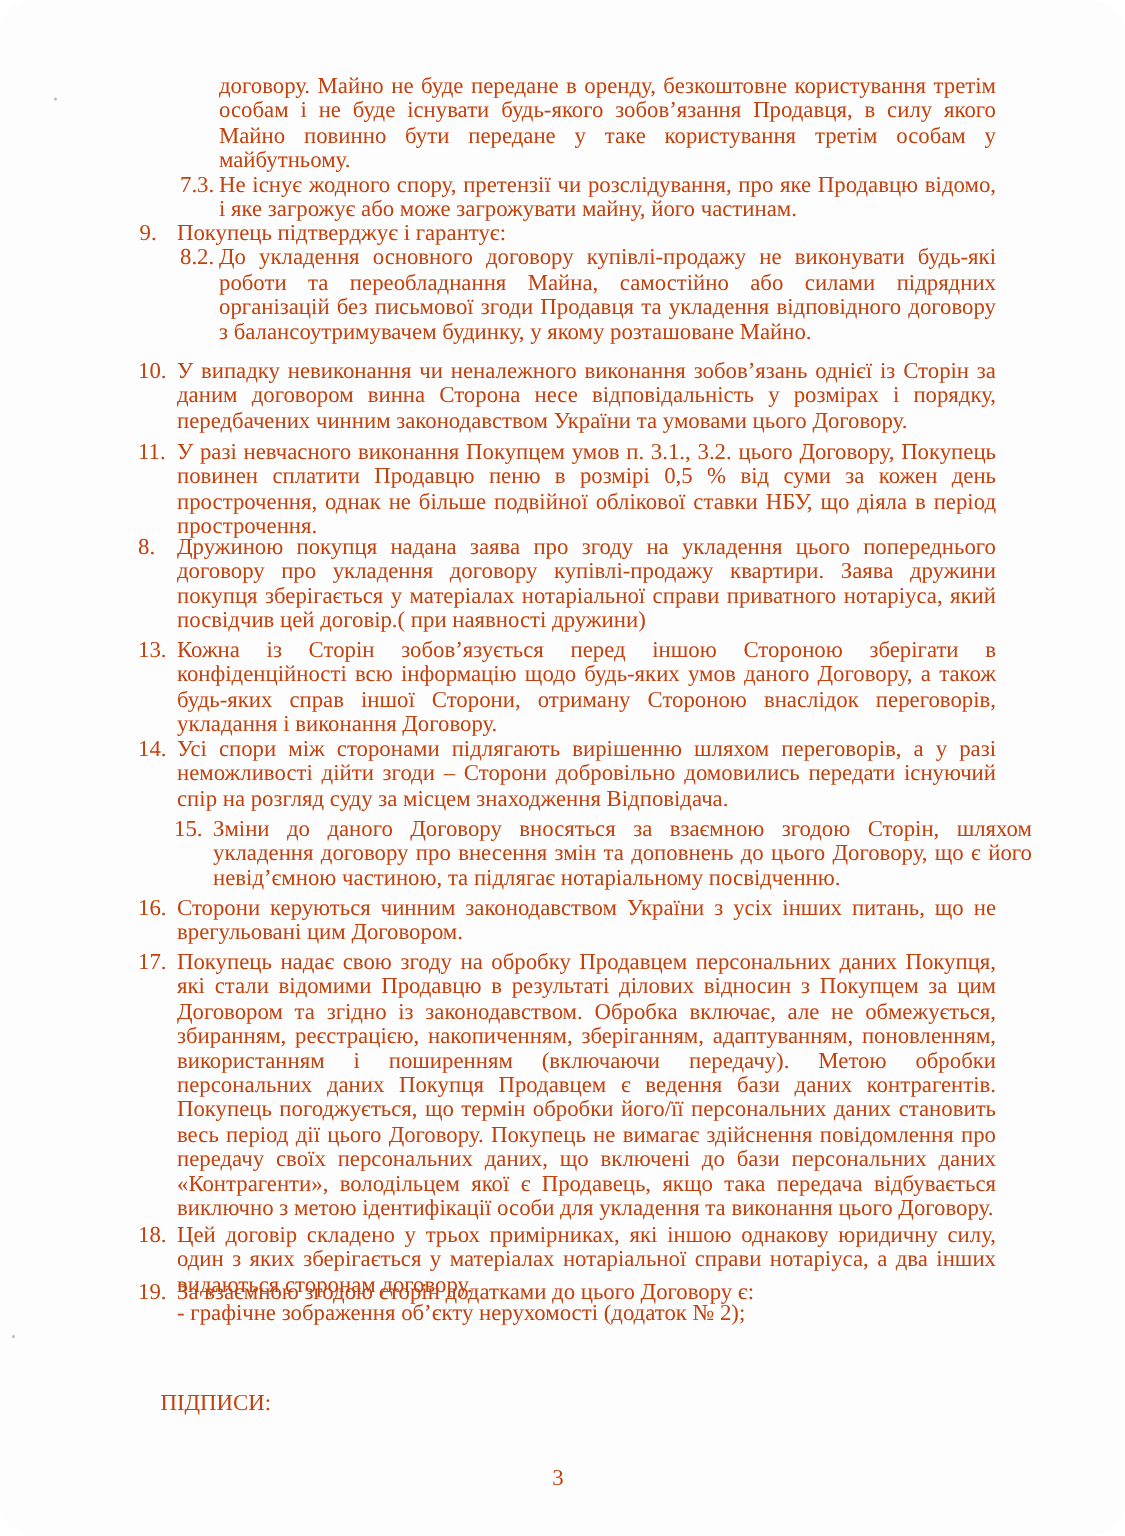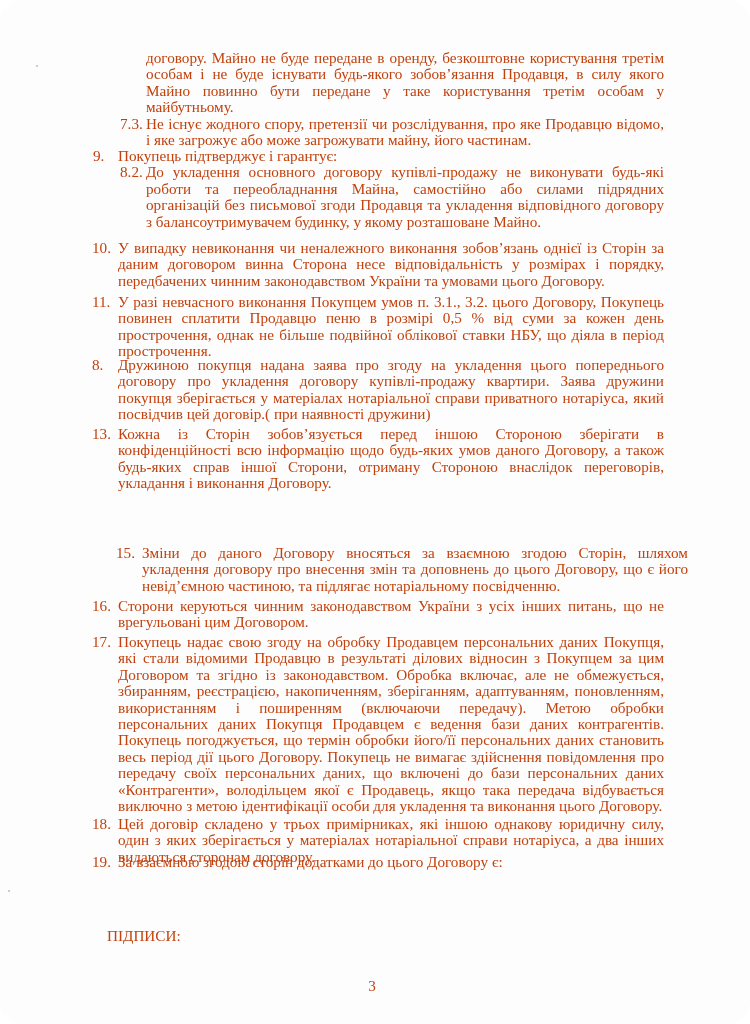--- a/index.html
+++ b/index.html
@@ -71,20 +71,26 @@
     </div>
   </div>
 
   <div class="block" style="top:426px;">
     <div class="row">
       <span class="num">13.</span>
       <div class="body"> Кожна із Сторін зобов’язується перед іншою Стороною зберігати в конфіденційності всю інформацію щодо будь-яких умов даного Договору, а також будь-яких справ іншої Сторони, отриману Стороною внаслідок переговорів, укладання і виконання Договору.</div>
     </div>
   </div>
 
+  <div class="block" style="top:492px;">
+    <div class="row">
+      <span class="num">14.</span>
+      <div class="body">Усі спори між сторонами підлягають вирішенню шляхом переговорів, а у разі неможливості дійти згоди – Сторони добровільно домовились передати існуючий спір на розгляд суду за місцем знаходження Відповідача.</div>
+    </div>
+  </div>
 
   <div class="block" style="top:545px;margin-left:24px;">
     <div class="row">
       <span class="num">15.</span>
       <div class="body"> Зміни до даного Договору вносяться за взаємною згодою Сторін, шляхом укладення договору про внесення змін та доповнень до цього Договору, що є його невід’ємною частиною, та підлягає нотаріальному посвідченню.</div>
     </div>
   </div>
 
   <div class="block" style="top:598px;">
     <div class="row">
@@ -105,20 +111,21 @@
       <span class="num">18.</span>
       <div class="body">Цей договір складено у трьох примірниках, які іншою однакову юридичну силу, один з яких зберігається у матеріалах нотаріальної справи нотаріуса, а два інших видаються сторонам договору.</div>
     </div>
   </div>
 
   <div class="block" style="top:854px;">
     <div class="row">
       <span class="num">19.</span>
       <div class="body">За взаємною згодою сторін додатками до цього Договору є:</div>
     </div>
+    <div class="dash" style="margin-top:-2px;">- графічне зображення об’єкту нерухомості (додаток № 2);</div>
   </div>
 
   <div class="sig">ПІДПИСИ:</div>
 
   <div class="pagenum">3</div>
 
   <span class="speck" style="left:36px; top:65px;"></span>
   <span class="speck" style="left:8px; top:890px;"></span>
 </div>
 

